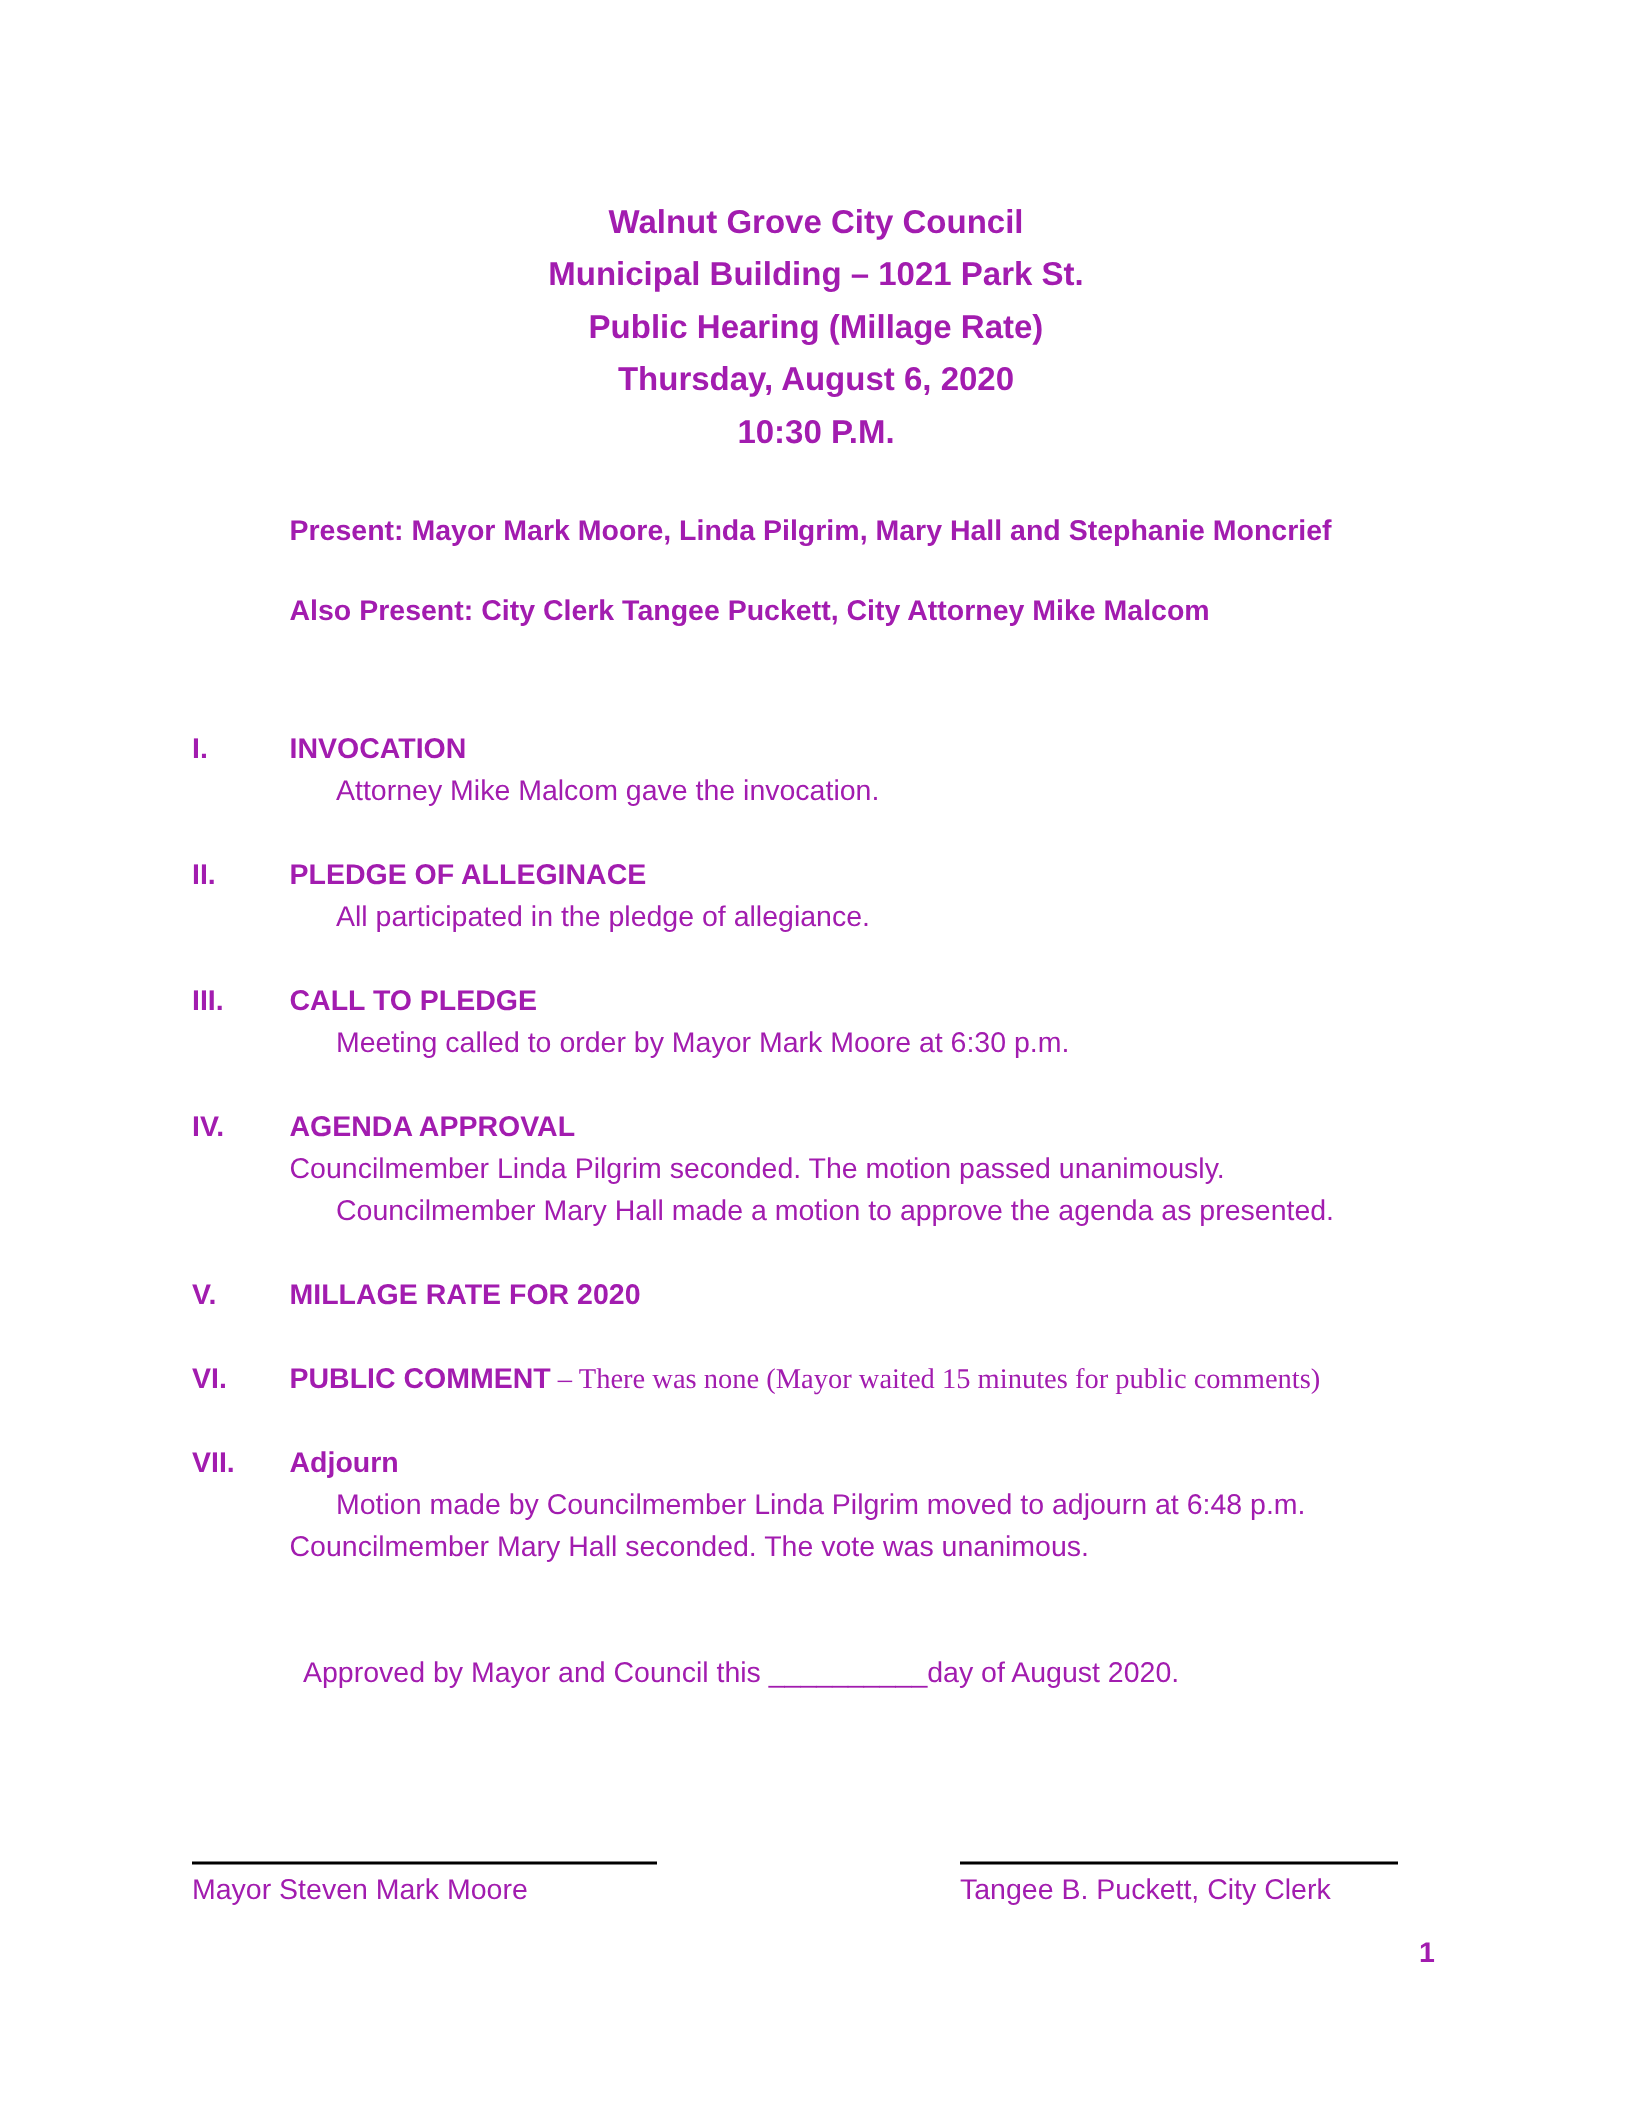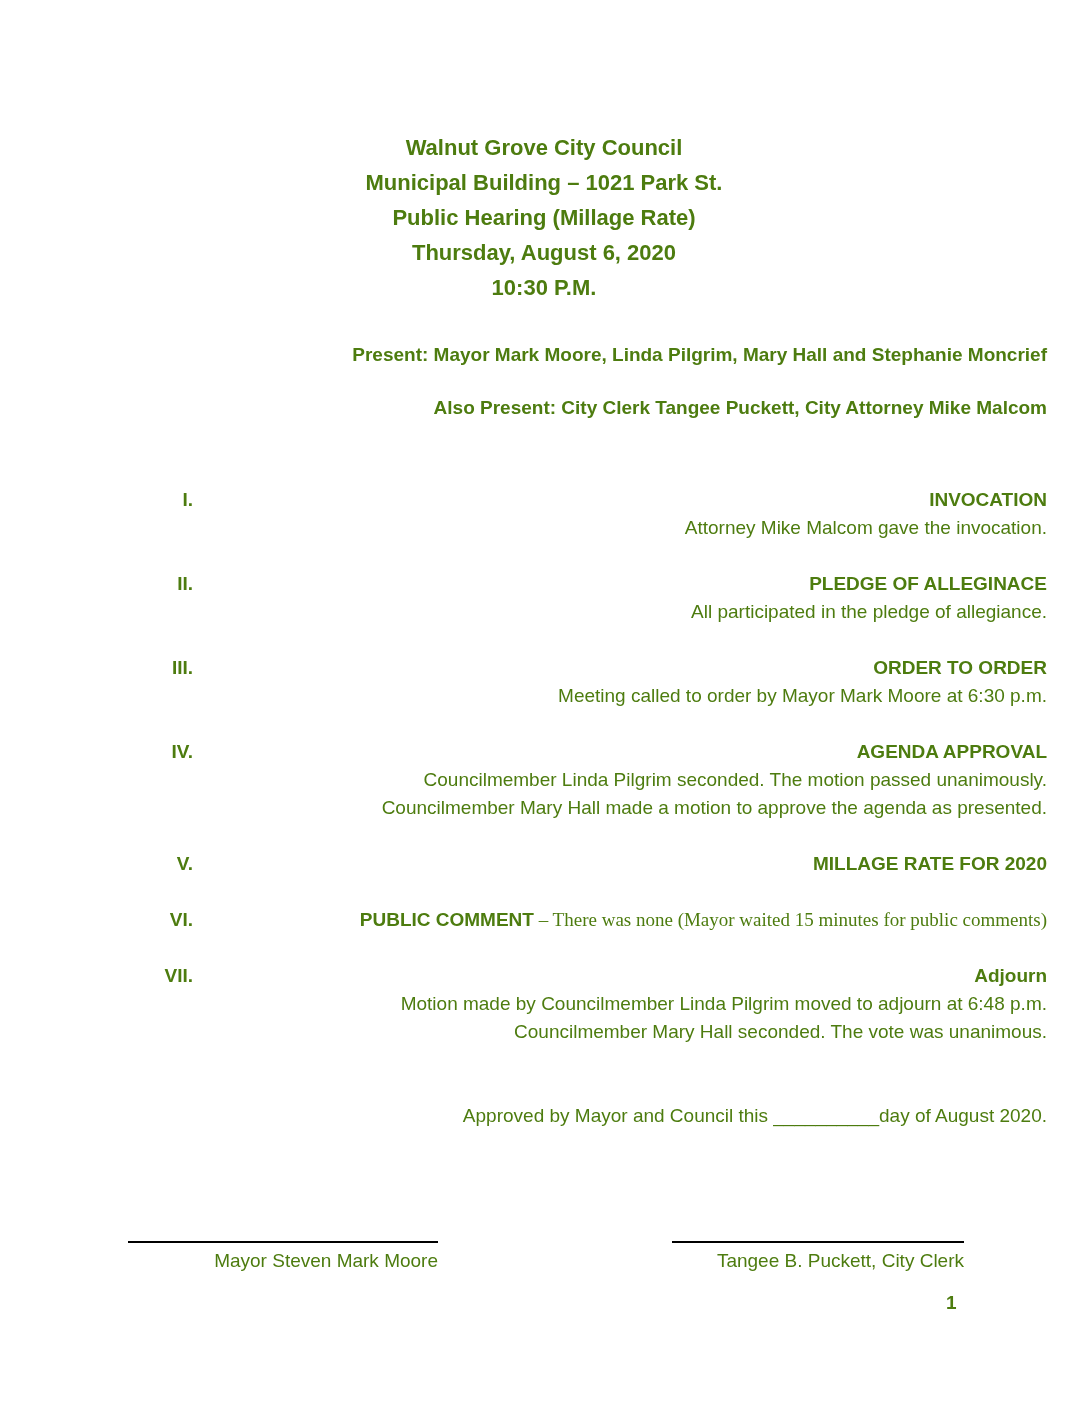--- a/index.html
+++ b/index.html
@@ -2,38 +2,37 @@
 <html><head>
 <meta charset="utf-8">
 <style>
   * { margin: 0; padding: 0; box-sizing: border-box; }
   html, body { background: #ffffff; }
   .page {
     position: relative;
     width: 1088px;
     height: 1408px;
     background: #ffffff;
-    color: #4d7c0f;
+    color: #a21caf;
     font-family: "Liberation Sans", sans-serif;
     font-size: 19px;
     overflow: hidden;
   }
   
   .title-block {
     padding-top: 130px;
     text-align: center;
     font-weight: 700;
     font-size: 22px;
     line-height: 35px;
   }
   
   .doc {
     padding-left: 128px;
     padding-right: 41px;
-    text-align: right;
   }
   .attendance {
     margin-top: 40px;
     margin-left: 65px;
     font-weight: 700;
     line-height: 20px;
   }
   .attendance .present-line { margin-bottom: 33px; }
   .sections { margin-top: 68px; }
   .section {
@@ -52,21 +51,20 @@
   .body-line { font-weight: 400; }
   .body-line.first { text-indent: 31px; }
   .approval-line {
     margin-top: 56px;
     margin-left: 74px;
     line-height: 28px;
   }
   .signature-row {
     display: flex;
     margin-top: 111px;
-    gap: 32px;
   }
   .signature-block { }
   .signature-block.left { width: 310px; }
   .signature-block.right { width: 292px; margin-left: 202px; }
   .signature-rule {
     border-top: 2px solid #000000;
     height: 0;
   }
   .signature-name {
     margin-top: 7px;
@@ -114,21 +112,21 @@
         <span class="numeral">II.</span>
         <div class="section-content">
           <div class="section-heading">PLEDGE OF ALLEGINACE</div>
           <p class="body-line first">All participated in the pledge of allegiance.</p>
         </div>
       </div>
 
       <div class="section">
         <span class="numeral">III.</span>
         <div class="section-content">
-          <div class="section-heading">ORDER TO ORDER</div>
+          <div class="section-heading">CALL TO PLEDGE</div>
           <p class="body-line first">Meeting called to order by Mayor Mark Moore at 6:30 p.m.</p>
         </div>
       </div>
 
       <div class="section">
         <span class="numeral">IV.</span>
         <div class="section-content">
           <div class="section-heading">AGENDA APPROVAL</div>
           <p class="body-line">Councilmember Linda Pilgrim seconded. The motion passed unanimously.</p>
           <p class="body-line first">Councilmember Mary Hall made a motion to approve the agenda as presented.</p>

